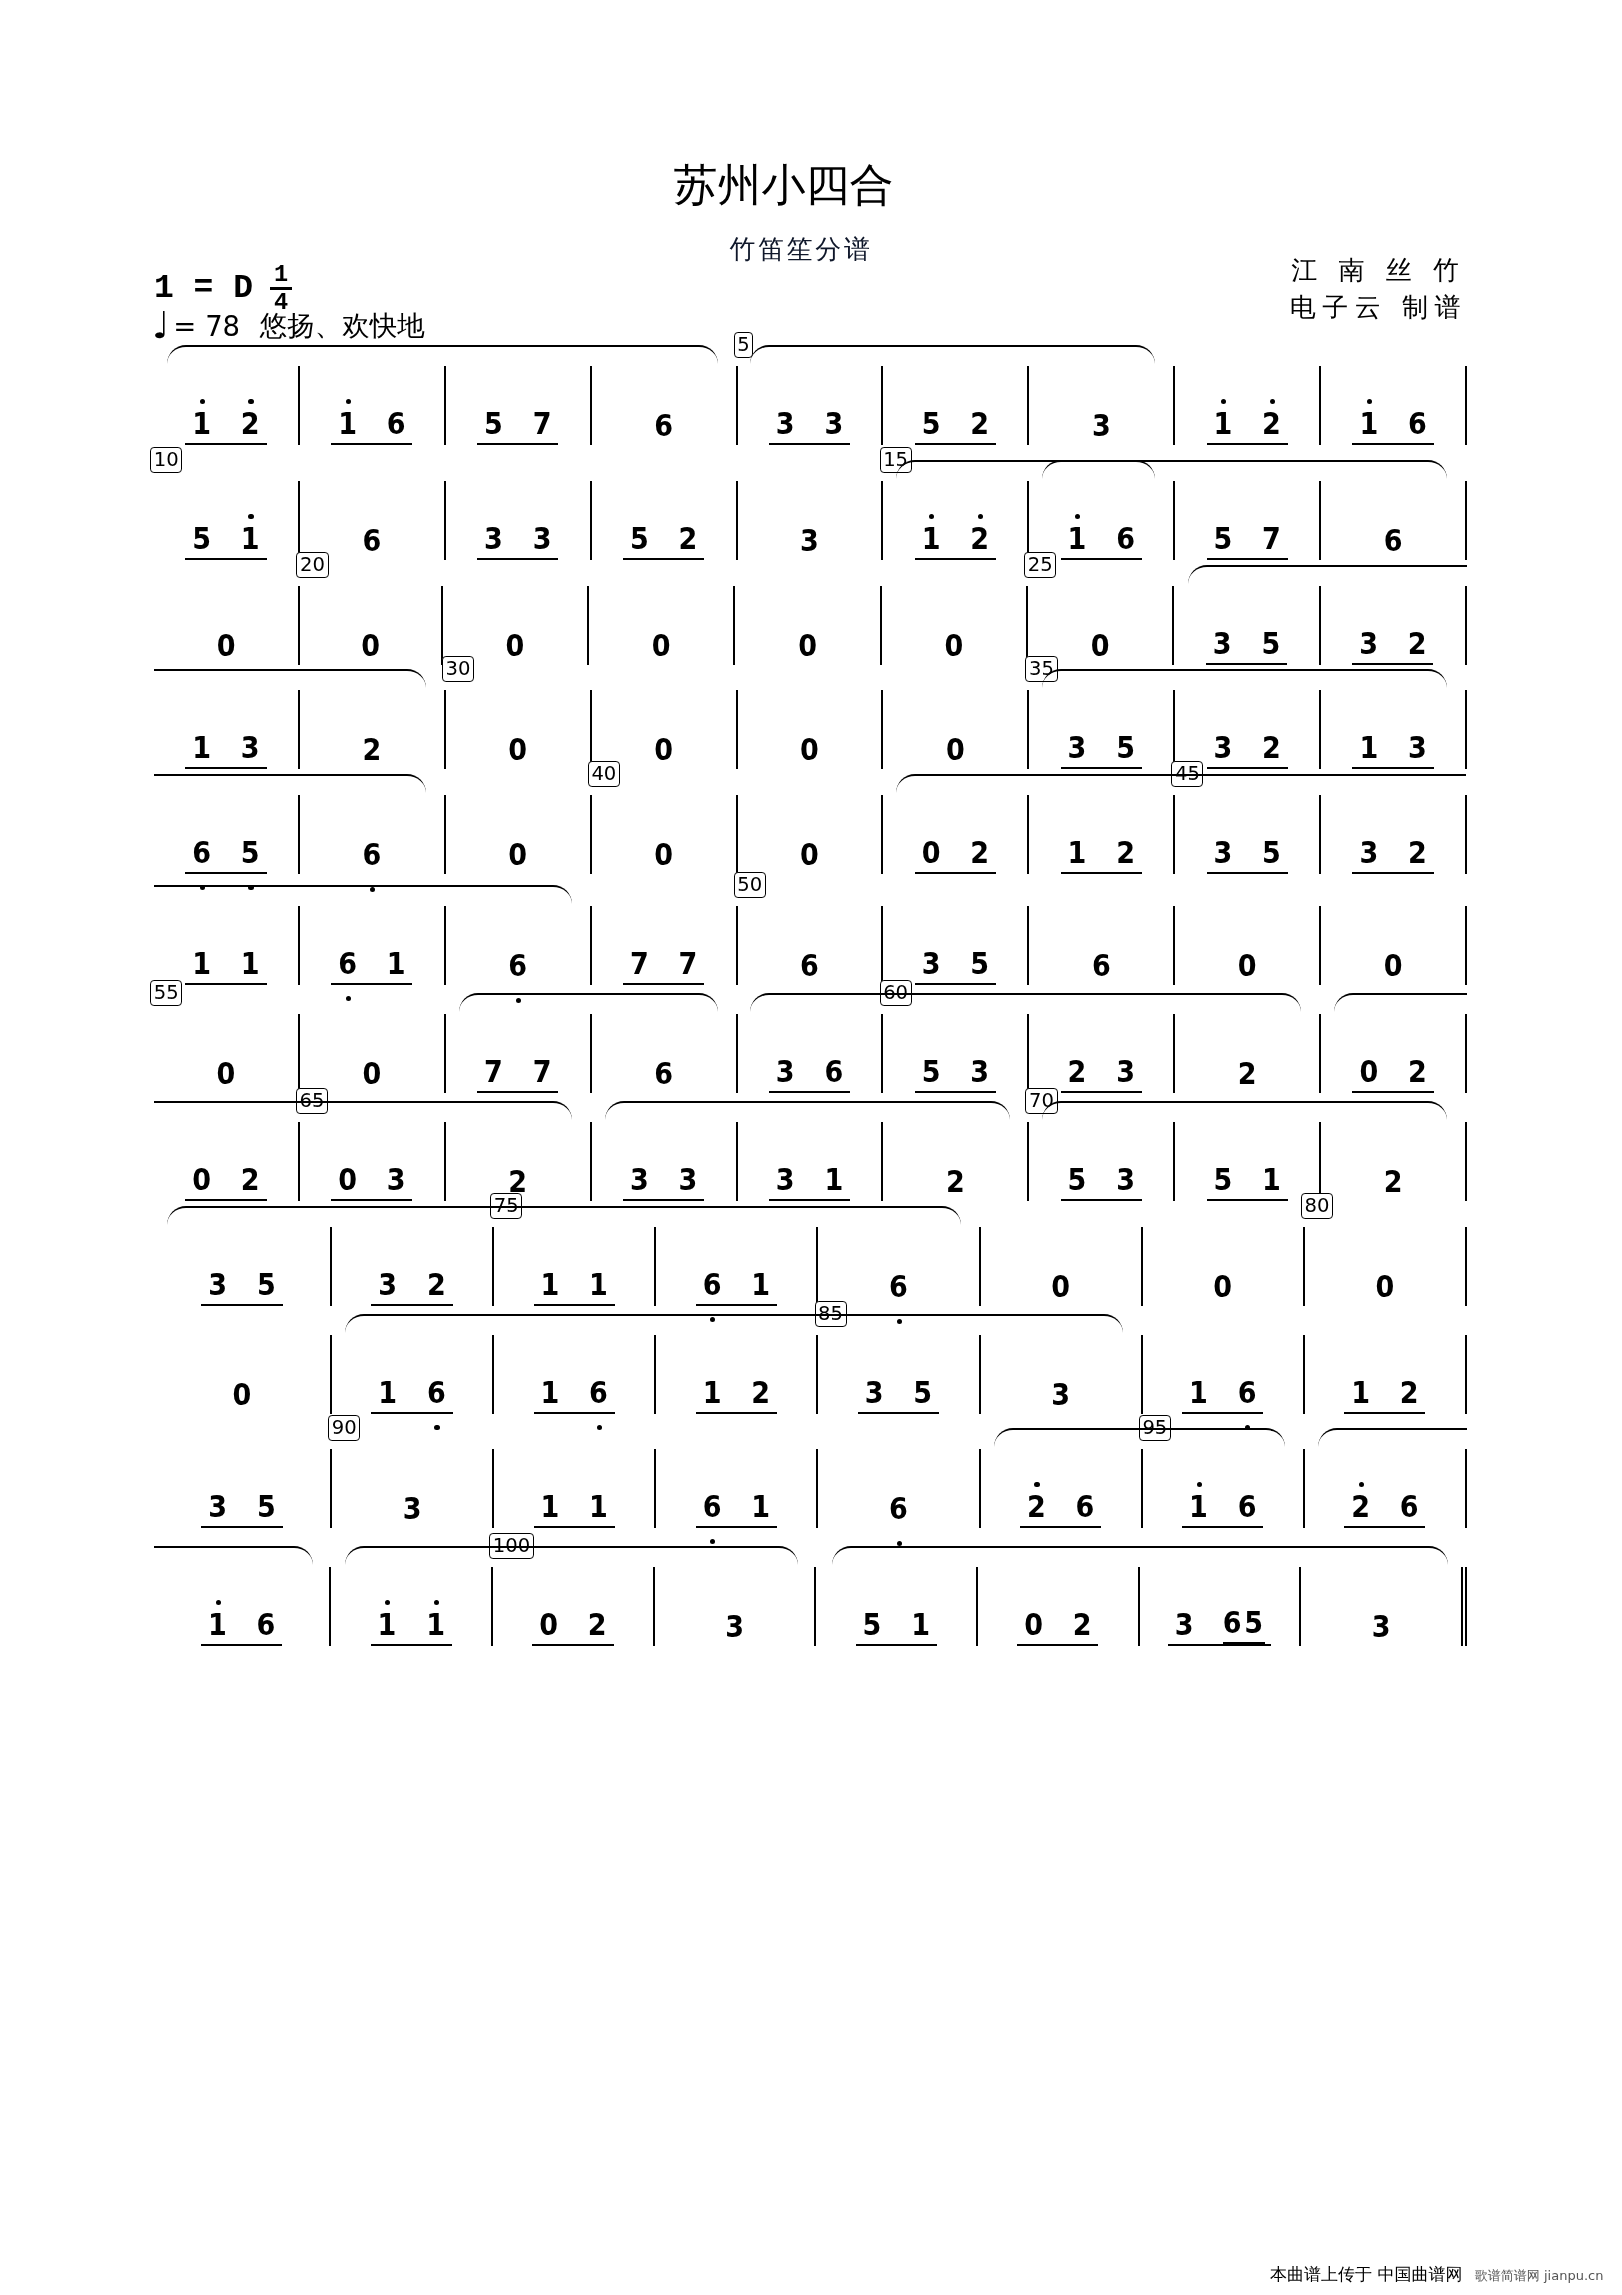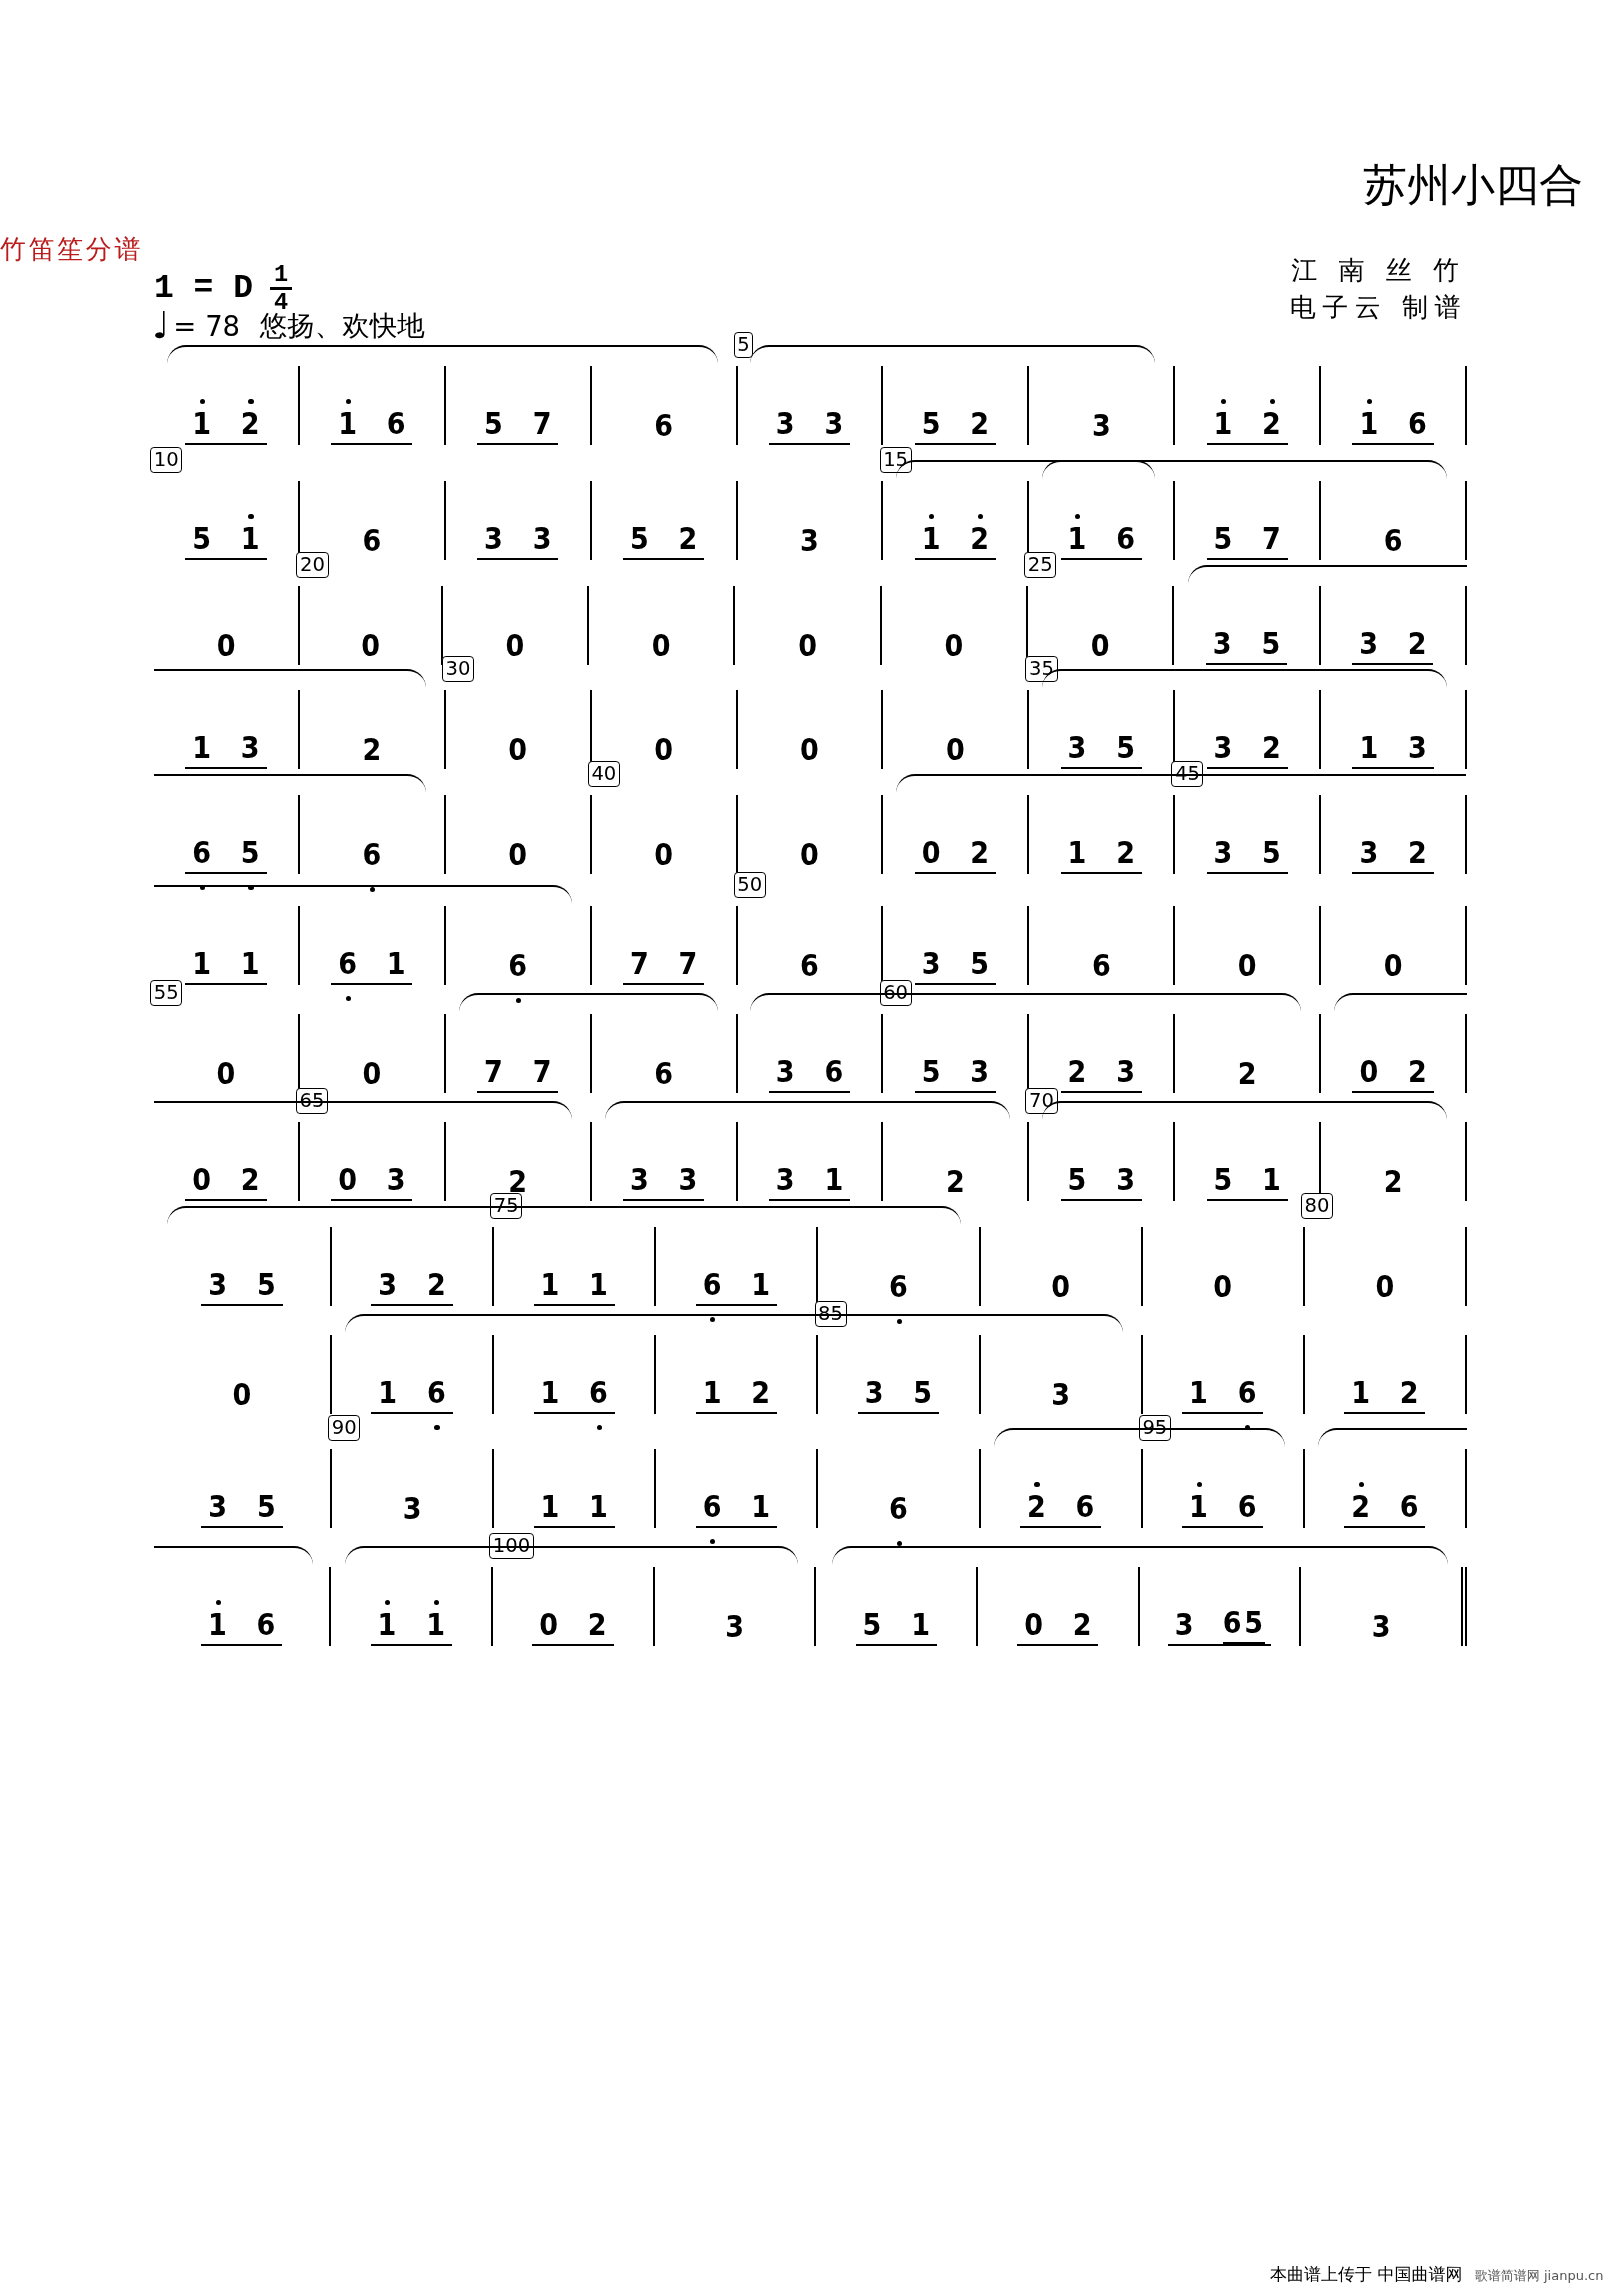--- a/index.html
+++ b/index.html
@@ -1,18 +1,18 @@
 <!DOCTYPE html>
 <html style="font-size:10.5px"><head>
 <meta charset="utf-8">
 <style>
   html,body{margin:0;padding:0;background:#fff;}
   body{width:1623px;height:2295px;position:relative;overflow:hidden;font-family:"DejaVu Sans",sans-serif;color:#000;}
-  .title{position:absolute;left:0;width:1567px;top:156px;text-align:right;font-size:44px;font-family:"DejaVu Sans",sans-serif;padding-left:16px;}
-  .subtitle{position:absolute;left:0;width:1602px;top:232px;text-align:left;font-size:26px;color:#b91c1c;letter-spacing:2.6px;}
+  .title{position:absolute;left:0;width:1567px;top:156px;text-align:center;font-size:44px;font-family:"DejaVu Sans",sans-serif;}
+  .subtitle{position:absolute;left:0;width:1602px;top:232px;text-align:center;font-size:26px;color:#0f172a;letter-spacing:2.6px;}
   .key{position:absolute;left:154px;top:262px;font-size:33px;font-weight:bold;font-family:Liberation Mono, monospace;display:flex;align-items:center;}
   .frac{display:inline-flex;flex-direction:column;align-items:center;margin-left:17px;font-size:23.6px;line-height:25px;}
   .frac .bar{width:22px;height:2.6px;background:#000;}
   .tempo{position:absolute;left:152px;top:304px;font-size:27.5px;display:flex;align-items:center;}
   .tempo .note{font-size:37px;margin-right:3.9px;}
   .tempo .desc{margin-left:19.6px;}
   .credits{position:absolute;right:156px;top:252px;text-align:center;font-size:26px;line-height:37px;font-family:"DejaVu Serif",serif;letter-spacing:6.5px;}
   .row{position:absolute;left:154px;width:1313px;height:79px;display:flex;}
   .measure{position:relative;display:flex;align-items:flex-end;justify-content:space-around;height:100%;}
   .measure.barline{border-right:2px solid #000;}

